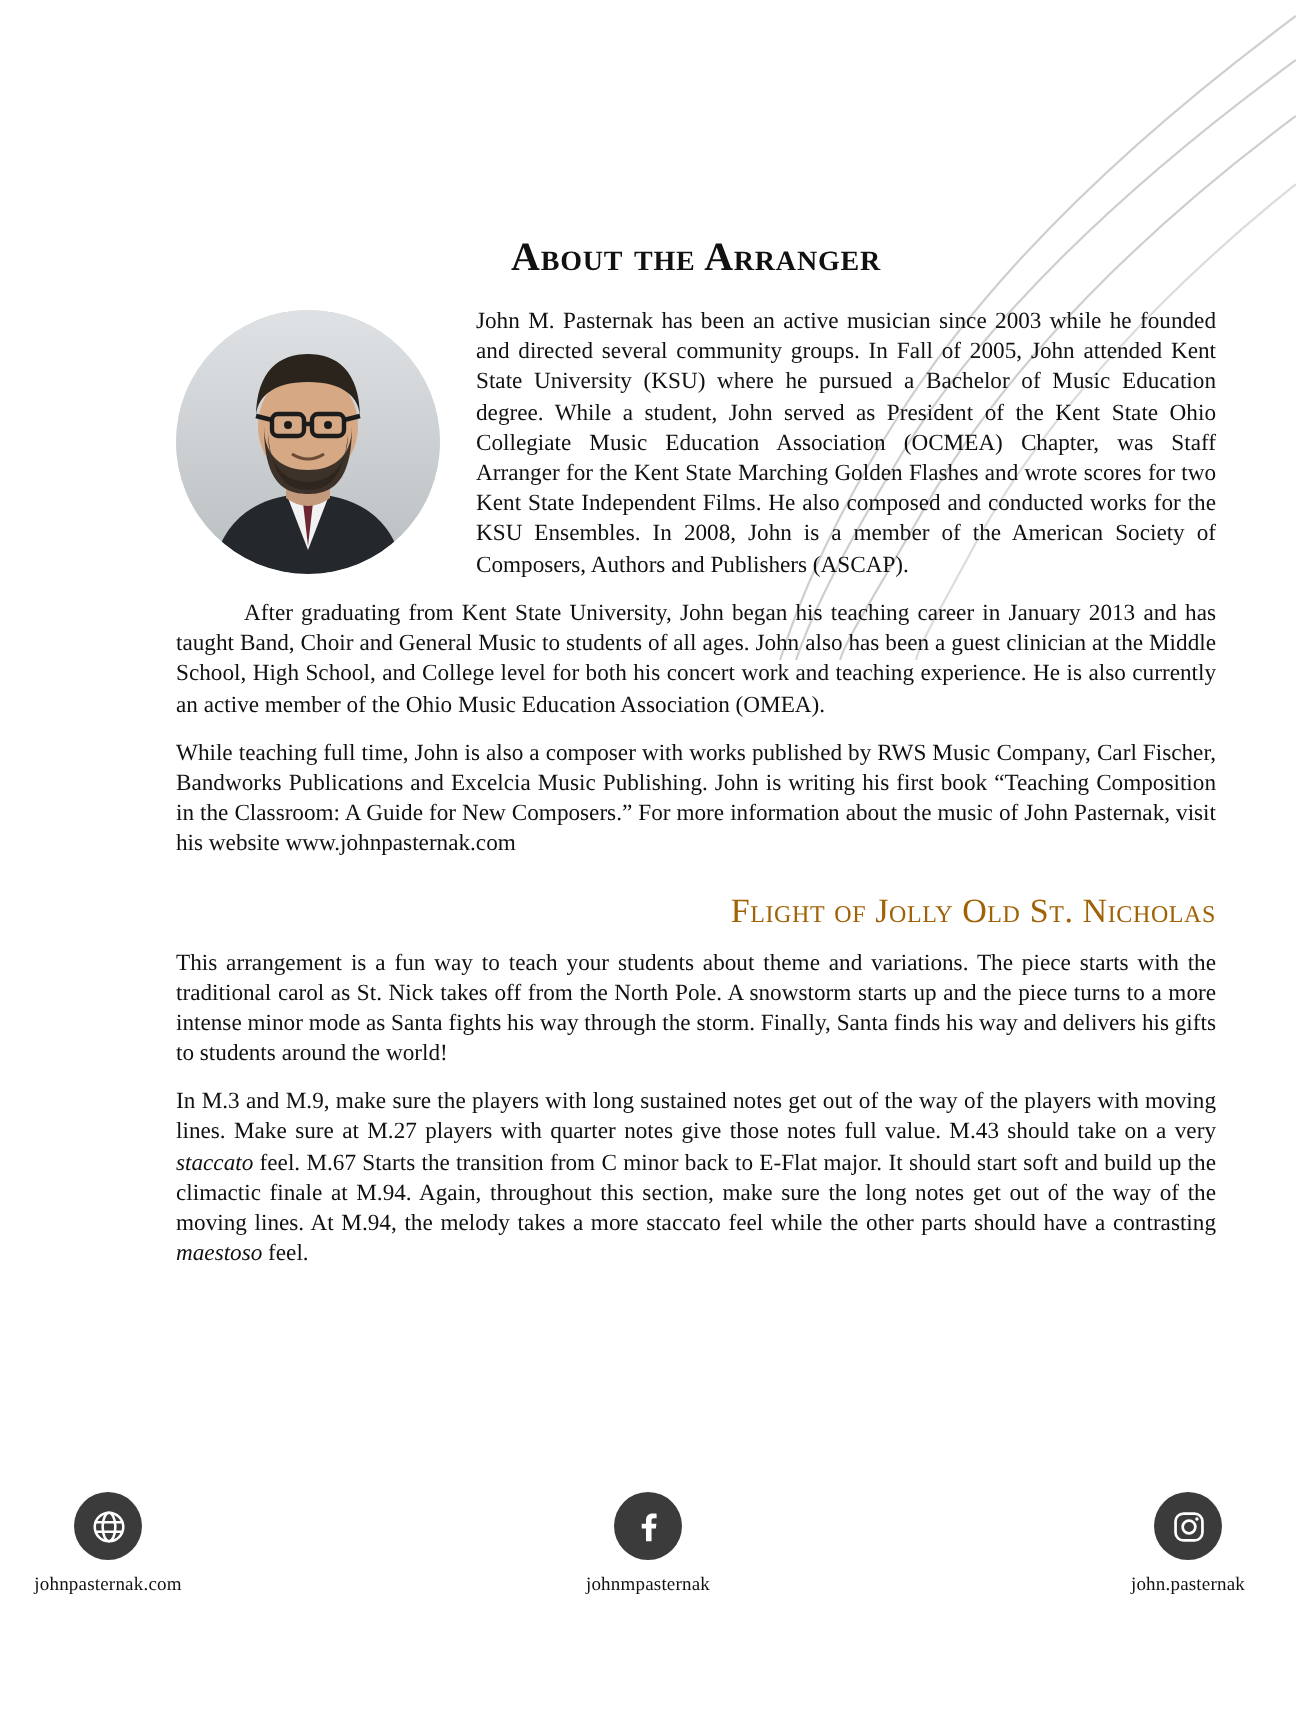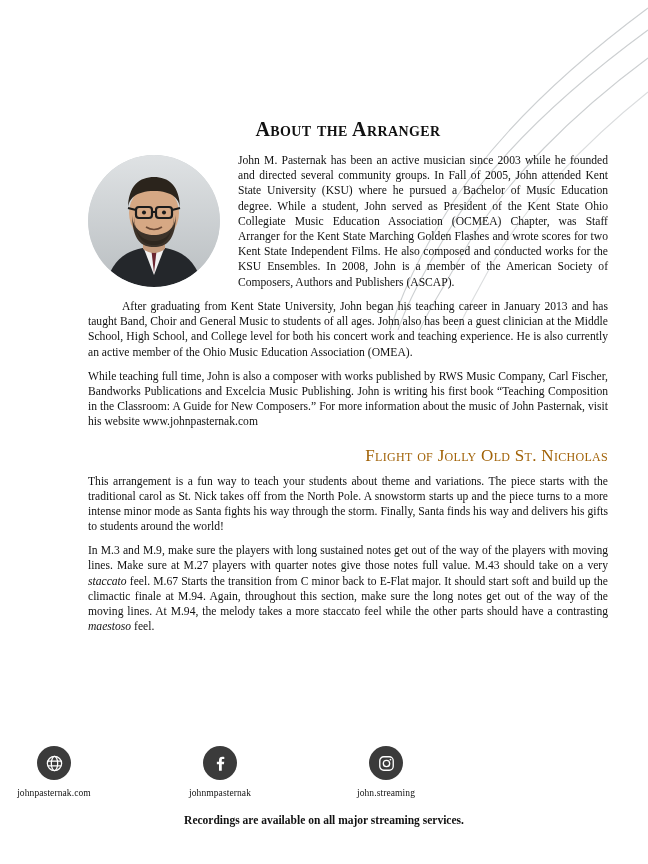--- a/index.html
+++ b/index.html
@@ -135,22 +135,22 @@
   
   .footer {
     position: absolute;
     left: 0;
     bottom: 0;
     width: 648px;
     height: 130px;
   }
   .social-row {
     display: flex;
-    justify-content: flex-start;
-    gap: 58px;
+    justify-content: space-between;
+    gap: 32px;
     padding-top: 12px;
   }
   .social {
     width: 108px;
     text-align: center;
   }
   .social-badge {
     width: 34px;
     height: 34px;
     border-radius: 50%;
@@ -273,21 +273,20 @@
       </div>
 
       <div class="social">
         <div class="social-badge">
           <svg width="19" height="19" viewBox="0 0 24 24" fill="none" stroke="#ffffff" stroke-width="1.7">
             <rect x="3.5" y="3.5" width="17" height="17" rx="5"></rect>
             <circle cx="12" cy="12" r="4"></circle>
             <circle cx="17" cy="7" r="1.1" fill="#ffffff" stroke="none"></circle>
           </svg>
         </div>
-        <div class="social-label">john.streaming</div>
+        <div class="social-label">john.pasternak</div>
       </div>
 
 
     </div>
-    <div class="footer-note">Recordings are available on all major streaming services.</div>
   </div>
 
 </div>
 
 </body></html>

